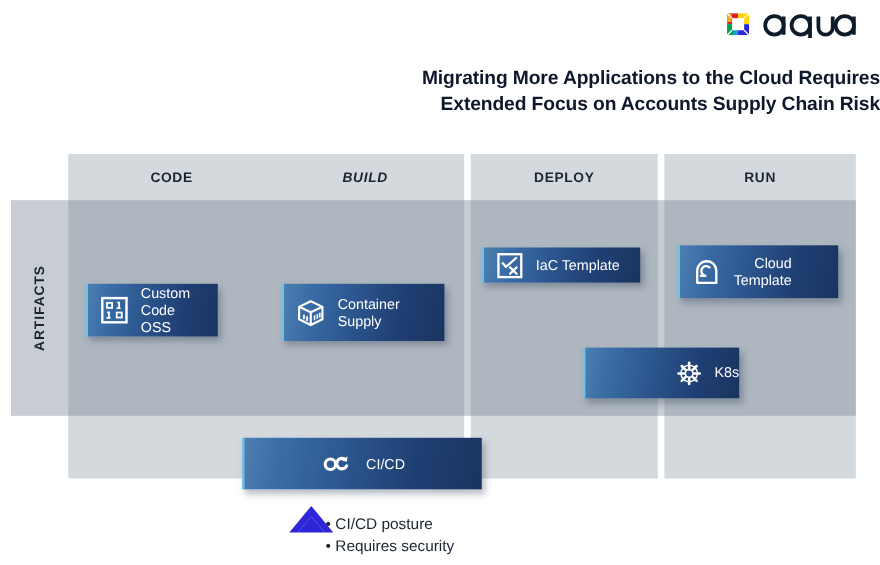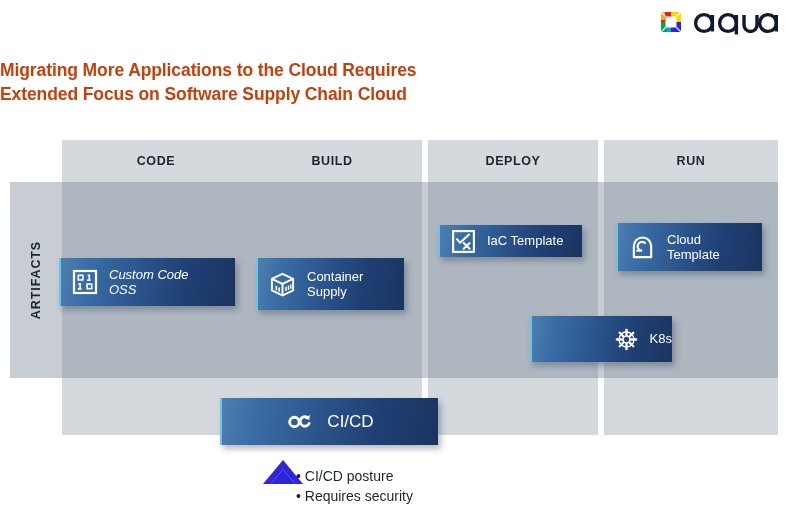--- a/index.html
+++ b/index.html
@@ -12,22 +12,22 @@
   #stage { position: relative; width: 800px; height: 514px; background:#fff; }
 
   
   .logo { position: absolute; right: 22px; top: 8px; display: flex; align-items: center; gap: 8px; }
   .logo-mark { width: 26px; height: 26px; position: relative; }
   .logo-word { height: 28px; display:block; }
 
   
   .title {
     position: absolute; left: 0; right: 0; top: 58px;
-    text-align: left;
-    color: #c2410c;
+    text-align: right;
+    color: #0f172a;
     font-size: 17.5px;
     font-weight: bold;
     line-height: 24px;
     letter-spacing: -0.1px;
   }
 
   
   .col {
     position: absolute;
     background: #d4d9de;
@@ -66,21 +66,21 @@
     position: absolute;
     background: linear-gradient(100deg, #4d7fb0 0%, #3a6da6 16%, #2b548c 45%, #1f3f73 72%, #1a3460 100%);
     border-left: 2px solid #6fc2e8;
     box-shadow: 3px 4px 6px rgba(40,55,75,0.34);
     display: flex; align-items: center;
     color: #ffffff;
     padding-left: 11px;
   }
   .card .ico { flex: 0 0 auto; display: flex; align-items: center; justify-content: center; }
   .card .lbl { font-size: 13px; line-height: 15.5px; margin-left: 11px; }
-  .card.wide .lbl { font-size: 17px; margin-left: 13px; }
+  .card.wide .lbl { font-size: 13px; margin-left: 13px; }
   .card.center { justify-content: center; padding-left: 0; }
 
   
   .chevron { position: absolute; }
   .bullets { position: absolute; font-size: 14px; color: #1b2430; line-height: 20px; }
   .bullets div { white-space: nowrap; }
 </style>
 </head>
 <body>
 
@@ -116,42 +116,42 @@
           <path d="M52 7 V17 a6.5 6.5 0 0 0 13 0 V7"></path>
           <circle cx="76" cy="15" r="8.4"></circle>
           <path d="M84.4 7 V23.5"></path>
         </g>
       </svg>
     </div>
   </div>
 
   <div class="title">
     <div>Migrating More Applications to the Cloud Requires</div>
-    <div>Extended Focus on Software Supply Chain Cloud</div>
+    <div>Extended Focus on Accounts Supply Chain Risk</div>
   </div>
 
   <div class="col" style="left:62px;  width:188px;text-align:center;">
     <div class="col-head">CODE</div>
   </div>
-  <div class="col" style="left:242px; width:180px;">
+  <div class="col" style="left:242px; width:180px;font-style:italic;">
     <div class="col-head">BUILD</div>
   </div>
   <div class="col" style="left:428px; width:170px;">
     <div class="col-head">DEPLOY</div>
   </div>
   <div class="col" style="left:604px; width:174px;">
     <div class="col-head">RUN</div>
   </div>
 
   <div class="artifacts-band"></div>
   <div class="artifacts-label">
     <span>ARTIFACTS</span>
   </div>
 
-  <div class="card" style="left:59px; top:258px; width:176px; height:48px;font-style:italic;">
+  <div class="card" style="left:78px; top:258px; width:120px; height:48px;">
     <span class="ico">
       <svg width="26" height="26" viewBox="0 0 26 26">
         <rect x="2" y="2" width="22" height="22" fill="none" stroke="#fff" stroke-width="2.2"></rect>
         <rect x="6.3" y="6.3" width="4.6" height="4.6" fill="none" stroke="#fff" stroke-width="1.6"></rect>
         <path d="M15.6 6.2 h1.7 v5.0 M15.0 11.2 h3.6" stroke="#fff" stroke-width="1.6" fill="none"></path>
         <path d="M6.4 14.9 h1.7 v5.0 M5.8 19.9 h3.6" stroke="#fff" stroke-width="1.6" fill="none"></path>
         <rect x="15.1" y="15.1" width="4.6" height="4.6" fill="none" stroke="#fff" stroke-width="1.6"></rect>
       </svg>
     </span>
     <span class="lbl">
@@ -180,21 +180,21 @@
     <span class="ico">
       <svg width="25" height="25" viewBox="0 0 26 26">
         <rect x="2.2" y="2.2" width="21.6" height="21.6" fill="none" stroke="#fff" stroke-width="2.2"></rect>
         <path d="M6.2 10.6 L9.4 14.2 L18.8 5.8" fill="none" stroke="#fff" stroke-width="2.1" stroke-linecap="round" stroke-linejoin="round"></path>
         <path d="M13.2 14.6 L19.4 20.6 M19.4 14.6 L13.2 20.6" stroke="#fff" stroke-width="2.1" stroke-linecap="round"></path>
       </svg>
     </span>
     <span class="lbl">IaC Template</span>
   </div>
 
-  <div class="card" style="left:616px; top:223px; width:146px; height:48px;">
+  <div class="card" style="left:616px; top:223px; width:146px; height:48px;text-align:right;">
     <span class="ico">
       <svg width="27" height="27" viewBox="0 0 28 28">
         <path d="M5 24 V12.6 A9 9 0 0 1 23 12.6 V24 Z" fill="none" stroke="#fff" stroke-width="2.2" stroke-linejoin="round"></path>
         <path d="M16.6 9.4 a4.6 4.6 0 1 0 -3.0 8.0 h-5.2" fill="none" stroke="#fff" stroke-width="2.2" stroke-linecap="round"></path>
       </svg>
     </span>
     <span class="lbl">
       <span>Cloud</span><br>
       <span>Template</span>
     </span>

